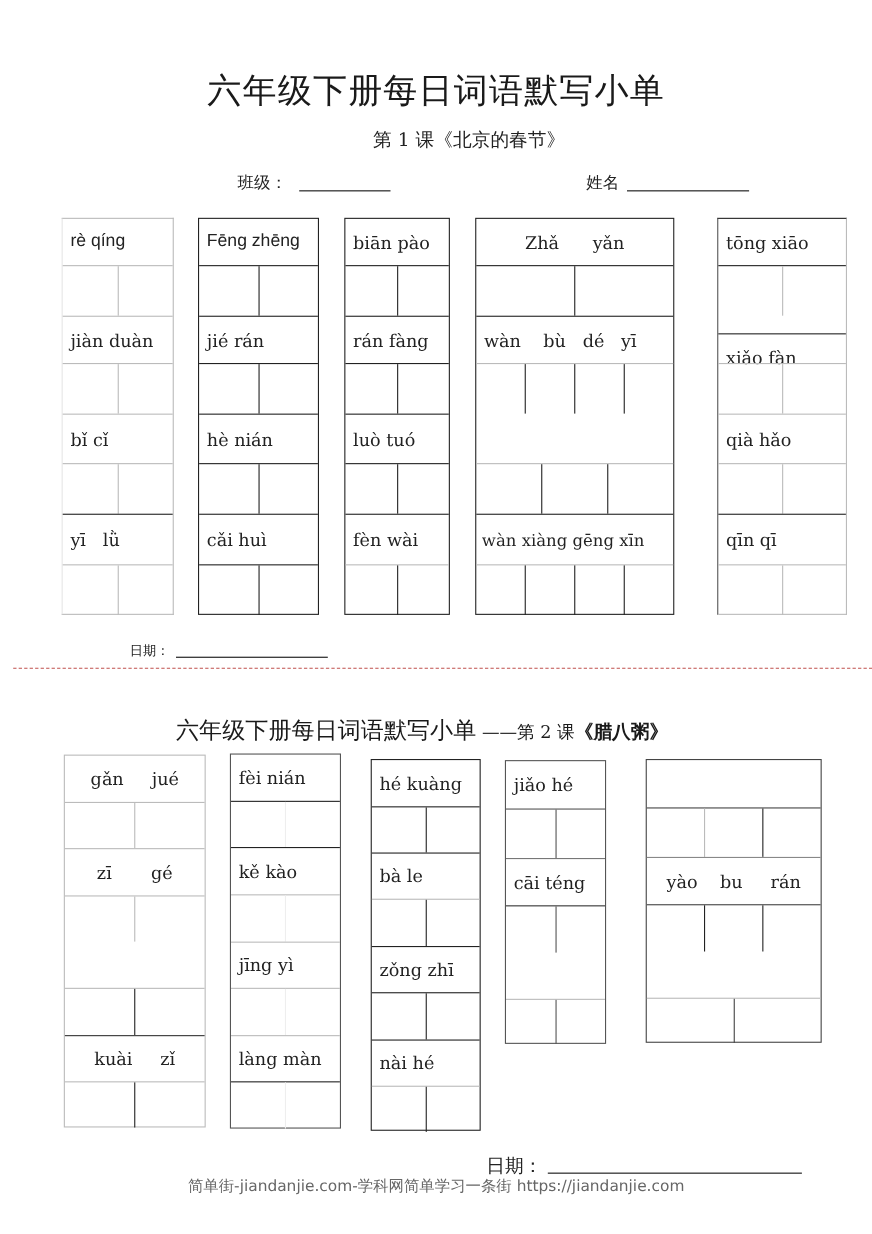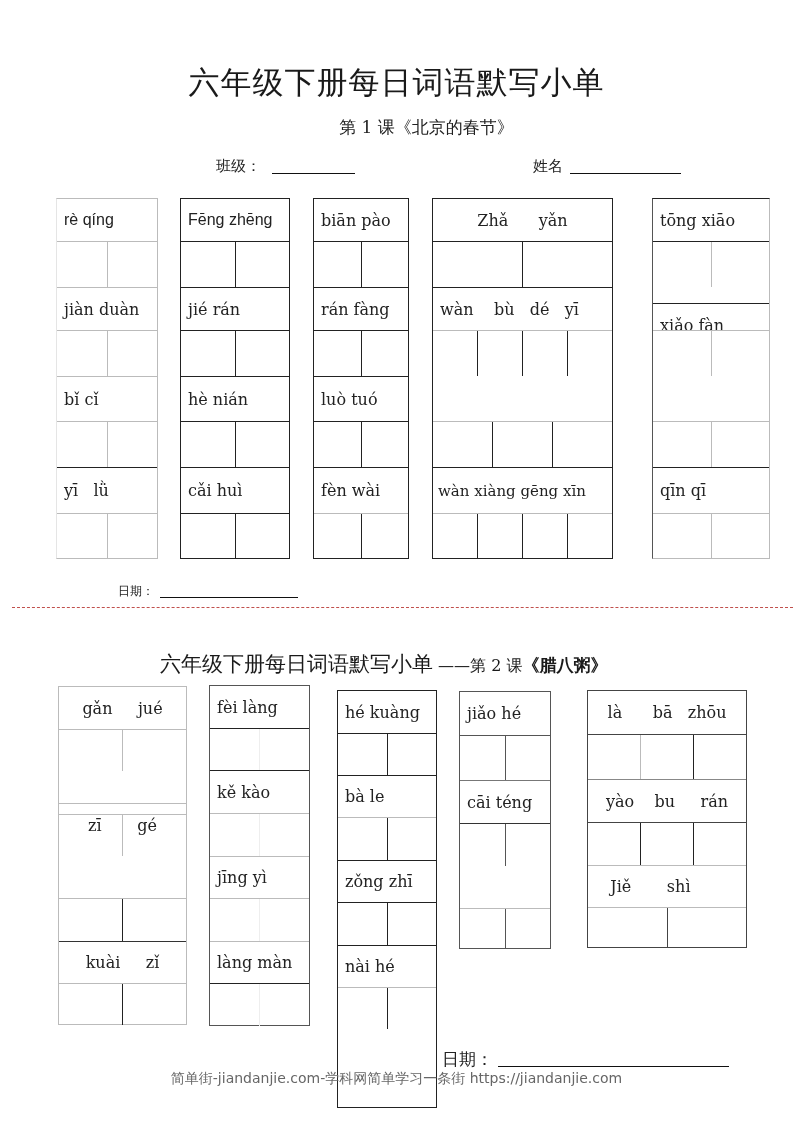--- a/index.html
+++ b/index.html
@@ -211,20 +211,23 @@
     </div>
   <div class="row" style="top:88px; height:43px; border-top-color:#222;margin-top:16px;">
       <div class="py">xiǎo fàn</div>
     </div>
   <div class="row light" style="top:131px; height:46px;">
       <div class="cells">
         <div class="cell light"></div>
         <div class="cell light"></div>
       </div>
     </div>
+  <div class="row light" style="top:177px; height:45px;">
+      <div class="py">qià hǎo</div>
+    </div>
   <div class="row light" style="top:222px; height:46px;">
       <div class="cells">
         <div class="cell light"></div>
         <div class="cell light"></div>
       </div>
     </div>
   <div class="row" style="top:268px; height:46px; border-top-color:#222;">
       <div class="py">qīn qī</div>
     </div>
   <div class="row light" style="top:314px; height:46px;">
@@ -245,21 +248,21 @@
 <div class="box light" style="left:58px; top:686px; width:129px; height:339px;">
   <div class="row first" style="top:0; height:42px;">
       <div class="py spread">gǎn     jué</div>
     </div>
   <div class="row light" style="top:42px; height:42px;">
       <div class="cells">
         <div class="cell"></div>
         <div class="cell light"></div>
       </div>
     </div>
-  <div class="row" style="top:84px; height:43px;margin-top:32px;">
+  <div class="row" style="top:84px; height:43px;">
       <div class="py spread">zī       gé</div>
     </div>
   <div class="row light" style="top:127px; height:42px;">
       <div class="cells">
         <div class="cell"></div>
         <div class="cell light"></div>
       </div>
     </div>
   <div class="row light" style="top:211px; height:43px;">
       <div class="cells">
@@ -273,21 +276,21 @@
   <div class="row light" style="top:296px; height:42px;">
       <div class="cells">
         <div class="cell"></div>
         <div class="cell" style="border-left-color:#222;"></div>
       </div>
     </div>
 </div>
 
 <div class="box" style="left:209px; top:685px; width:101px; height:341px; border-color:#555;">
   <div class="row first" style="top:0; height:42px;">
-      <div class="py">fèi làng</div>
+      <div class="py">fèi nián</div>
     </div>
   <div class="row" style="top:42px; height:42px;">
       <div class="cells">
         <div class="cell light"></div>
         <div class="cell light" style="border-left-color:#eee;"></div>
       </div>
     </div>
   <div class="row" style="top:84px; height:43px;">
       <div class="py">kě kào</div>
     </div>
@@ -310,21 +313,21 @@
       <div class="py">làng màn</div>
     </div>
   <div class="row" style="top:297px; height:43px;">
       <div class="cells">
         <div class="cell light"></div>
         <div class="cell light" style="border-left-color:#eee;"></div>
       </div>
     </div>
 </div>
 
-<div class="box" style="left:337px; top:690px; width:100px; height:418px;">
+<div class="box" style="left:337px; top:690px; width:100px; height:338px;">
   <div class="row first" style="top:0; height:42px;">
       <div class="py">hé kuàng</div>
     </div>
   <div class="row" style="top:42px; height:42px;">
       <div class="cells">
         <div class="cell"></div>
         <div class="cell"></div>
       </div>
     </div>
   <div class="row" style="top:84px; height:42px;">
@@ -377,43 +380,37 @@
     </div>
   <div class="row light" style="top:216px; height:41px;">
       <div class="cells">
         <div class="cell" style="border-left-color:#555;"></div>
         <div class="cell" style="border-left-color:#555;"></div>
       </div>
     </div>
 </div>
 
 <div class="box" style="left:587px; top:690px; width:160px; height:258px; border-color:#444;">
-  <div class="row first" style="top:0; height:43px;">
-      <div class="py spread">là      bā   zhōu</div>
-    </div>
   <div class="row" style="top:43px; height:45px; border-top-color:#444;">
       <div class="cells">
         <div class="cell light"></div>
         <div class="cell light"></div>
         <div class="cell"></div>
       </div>
     </div>
   <div class="row" style="top:88px; height:43px; border-top-color:#888;">
       <div class="py spread">yào    bu     rán</div>
     </div>
   <div class="row" style="top:131px; height:43px; border-top-color:#444;">
       <div class="cells">
         <div class="cell"></div>
         <div class="cell"></div>
         <div class="cell"></div>
       </div>
     </div>
-  <div class="row light" style="top:174px; height:42px;">
-      <div class="py">   Jiě       shì</div>
-    </div>
   <div class="row light" style="top:216px; height:41px;">
       <div class="cells">
         <div class="cell" style="border-left-color:#444;"></div>
         <div class="cell" style="border-left-color:#444;"></div>
       </div>
     </div>
 </div>
 
 <div class="abs field-label" style="left:442px; top:1048px; font-size:17px;">日期：</div>
 <div class="abs uline" style="left:498px; top:1066px; width:231px;"></div>

